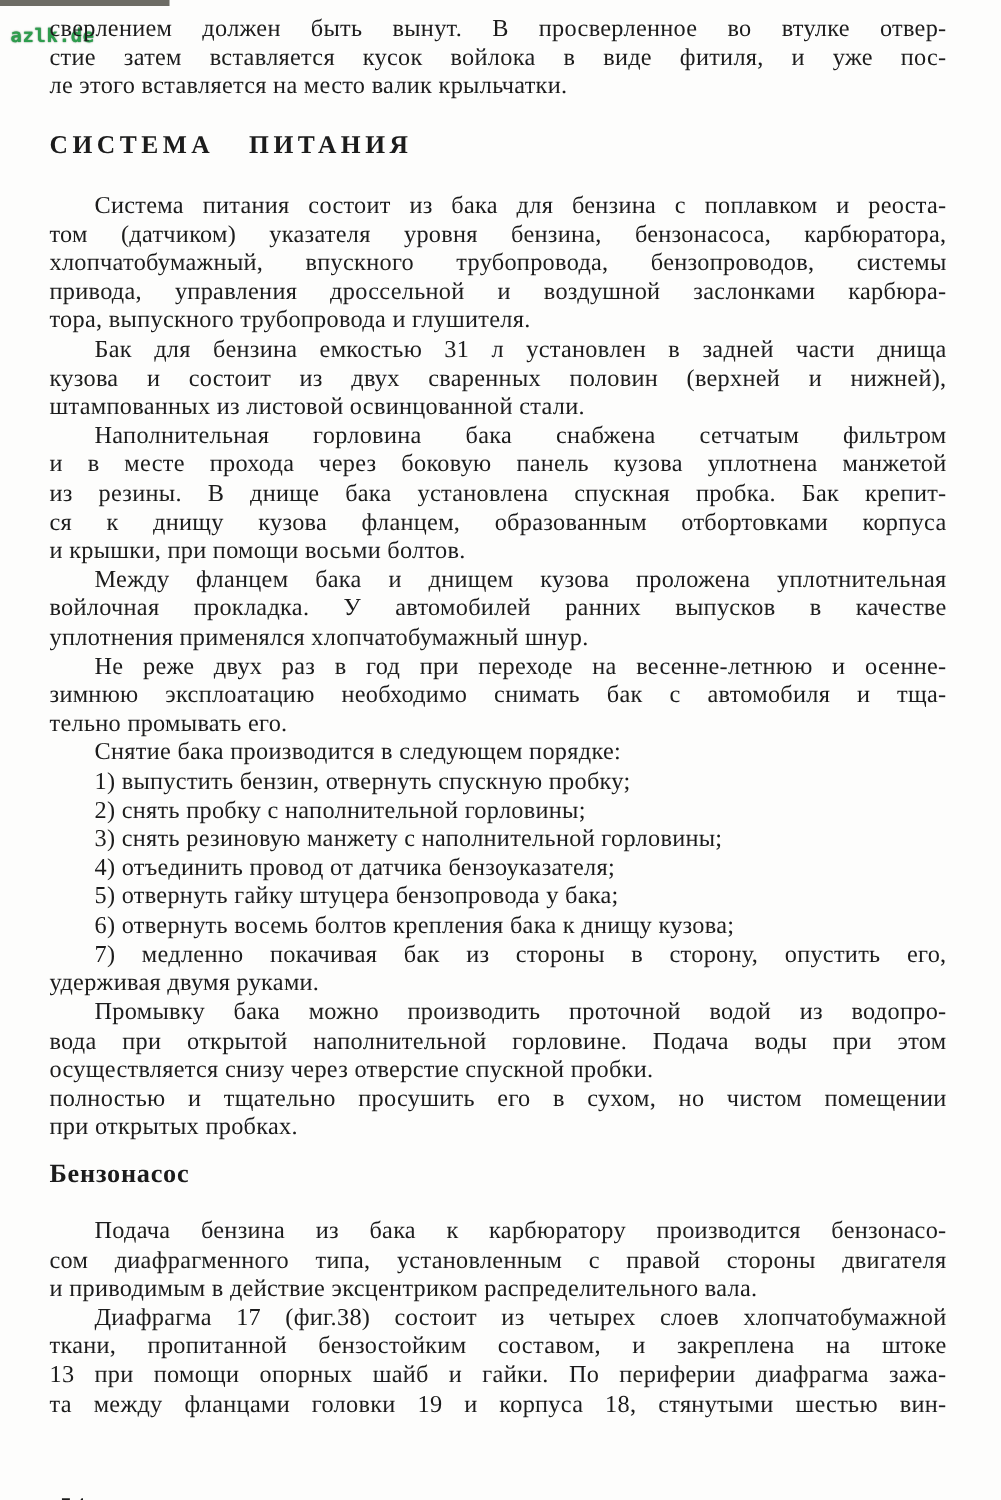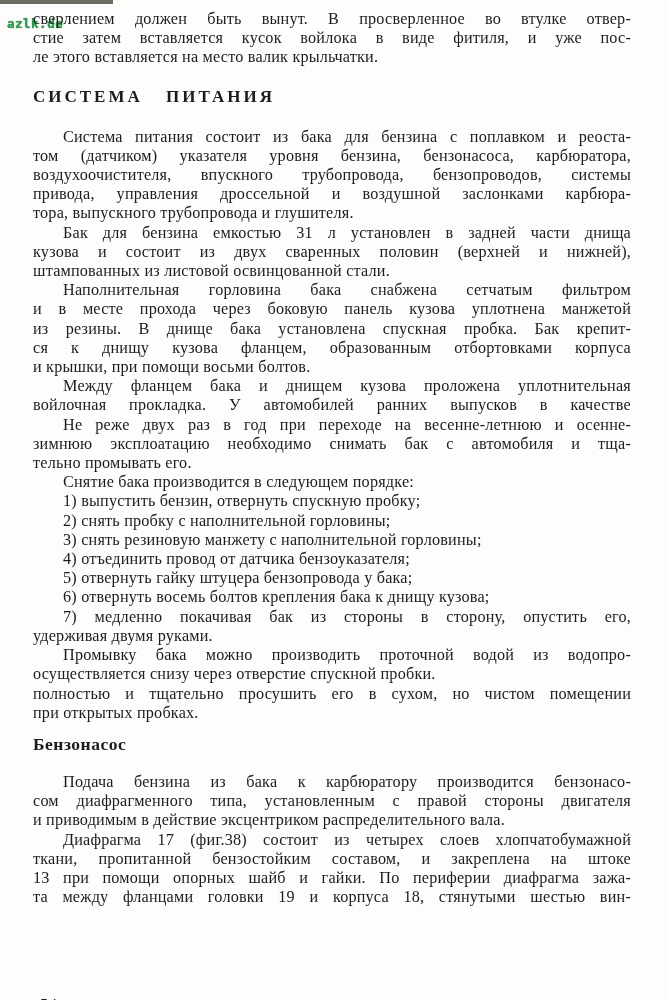--- a/index.html
+++ b/index.html
@@ -77,21 +77,21 @@
     <div class="line">сверлением должен быть вынут. В просверленное во втулке отвер-</div>
     <div class="line">стие затем вставляется кусок войлока в виде фитиля, и уже пос-</div>
     <div class="line end">ле этого вставляется на место валик крыльчатки.</div>
   </div>
 
   <div class="h1">СИСТЕМА ПИТАНИЯ</div>
 
   <div>
     <div class="line ind">Система питания состоит из бака для бензина с поплавком и реоста-</div>
     <div class="line">том (датчиком) указателя уровня бензина, бензонасоса, карбюратора,</div>
-    <div class="line">воздухоочистителя, впускного трубопровода, бензопроводов, системы</div>
+    <div class="line">хлопчатобумажный, впускного трубопровода, бензопроводов, системы</div>
     <div class="line">привода, управления дроссельной и воздушной заслонками карбюра-</div>
     <div class="line end">тора, выпускного трубопровода и глушителя.</div>
   </div>
 
   <div>
     <div class="line ind">Бак для бензина емкостью 31 л установлен в задней части днища</div>
     <div class="line">кузова и состоит из двух сваренных половин (верхней и нижней),</div>
     <div class="line end">штампованных из листовой освинцованной стали.</div>
   </div>
 
@@ -99,20 +99,21 @@
     <div class="line ind">Наполнительная горловина бака снабжена сетчатым фильтром</div>
     <div class="line">и в месте прохода через боковую панель кузова уплотнена манжетой</div>
     <div class="line">из резины. В днище бака установлена спускная пробка. Бак крепит-</div>
     <div class="line">ся к днищу кузова фланцем, образованным отбортовками корпуса</div>
     <div class="line end">и крышки, при помощи восьми болтов.</div>
   </div>
 
   <div>
     <div class="line ind">Между фланцем бака и днищем кузова проложена уплотнительная</div>
     <div class="line">войлочная прокладка. У автомобилей ранних выпусков в качестве</div>
+    <div class="line end">уплотнения применялся хлопчатобумажный шнур.</div>
   </div>
 
   <div>
     <div class="line ind">Не реже двух раз в год при переходе на весенне-летнюю и осенне-</div>
     <div class="line">зимнюю эксплоатацию необходимо снимать бак с автомобиля и тща-</div>
     <div class="line end">тельно промывать его.</div>
   </div>
 
   <div>
     <div class="line ind end">Снятие бака производится в следующем порядке:</div>
@@ -136,20 +137,21 @@
   <div>
     <div class="line ind end">6) отвернуть восемь болтов крепления бака к днищу кузова;</div>
   </div>
   <div>
     <div class="line ind">7) медленно покачивая бак из стороны в сторону, опустить его,</div>
     <div class="line end">удерживая двумя руками.</div>
   </div>
 
   <div>
     <div class="line ind">Промывку бака можно производить проточной водой из водопро-</div>
+    <div class="line">вода при открытой наполнительной горловине. Подача воды при этом</div>
     <div class="line end">осуществляется снизу через отверстие спускной пробки.</div>
   </div>
 
   <div>
     <div class="line">полностью и тщательно просушить его в сухом, но чистом помещении</div>
     <div class="line end">при открытых пробках.</div>
   </div>
 
   <div class="h2">Бензонасос</div>
 

